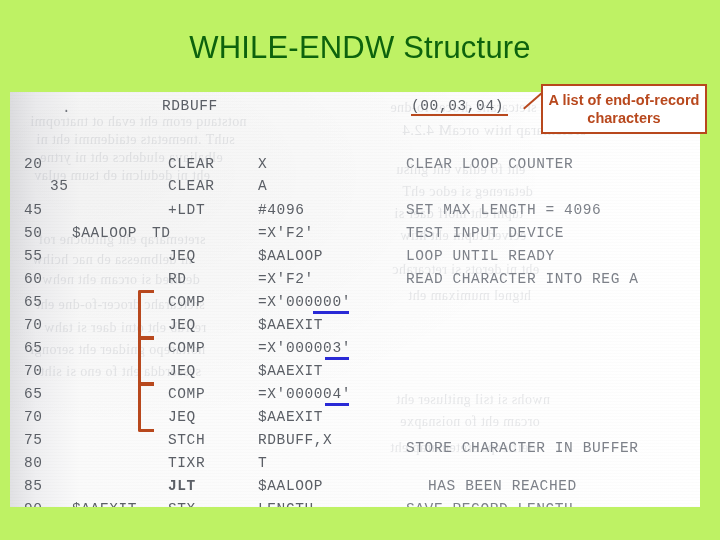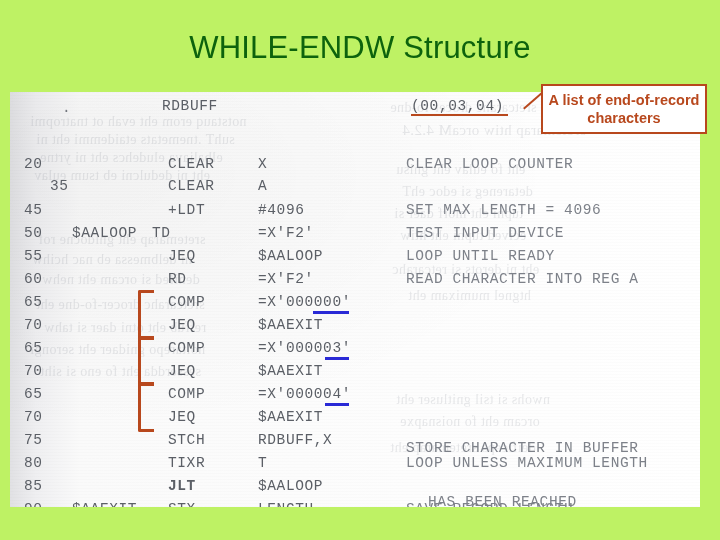--- a/index.html
+++ b/index.html
@@ -69,21 +69,21 @@
   .code {
     position: absolute;
     font-family: "Liberation Mono", "DejaVu Sans Mono", monospace;
     font-size: 14.5px;
     color: #5b5f66;
     white-space: pre;
     letter-spacing: 0.6px;
   }
   .code.dim  { color: #73777e; }
   .cmt    { left: 396px; color: #7d8189; }
-  .cmt2   { left: 418px; color: #7d8189; margin-top: 16px; }
+  .cmt2   { left: 418px; color: #7d8189; }
 
   
   #op-underline {
     position: absolute;
     left: 411px;
     top: 114px;
     width: 97px;
     height: 2px;
     background: #b8481d;
   }
@@ -258,21 +258,20 @@
     <div class="code" style="left:14px;  top:340px;">75</div>
     <div class="code" style="left:62px;  top:340px;"></div>
     <div class="code" style="left:158px; top:340px;">STCH</div>
     <div class="code" style="left:248px; top:340px;">RDBUFF,X</div>
     <div class="code cmt" style="top:348px;">STORE CHARACTER IN BUFFER</div>
 
     <div class="code" style="left:14px;  top:363px;">80</div>
     <div class="code" style="left:62px;  top:363px;"></div>
     <div class="code" style="left:158px; top:363px;">TIXR</div>
     <div class="code" style="left:248px; top:363px;">T</div>
-    <div class="code cmt" style="top:363px;">LOOP UNLESS MAXIMUM LENGTH</div>
 
     <div class="code" style="left:14px;  top:386px;">85</div>
     <div class="code" style="left:62px;  top:386px;"></div>
     <div class="code" style="left:158px; top:386px;font-weight:bold;">JLT</div>
     <div class="code" style="left:248px; top:386px;">$AALOOP</div>
     <div class="code cmt2" style="top:386px;">HAS BEEN REACHED</div>
 
     <div class="code" style="left:14px;  top:409px;">90</div>
     <div class="code" style="left:62px;  top:409px;">$AAEXIT</div>
     <div class="code" style="left:158px; top:409px;">STX</div>

